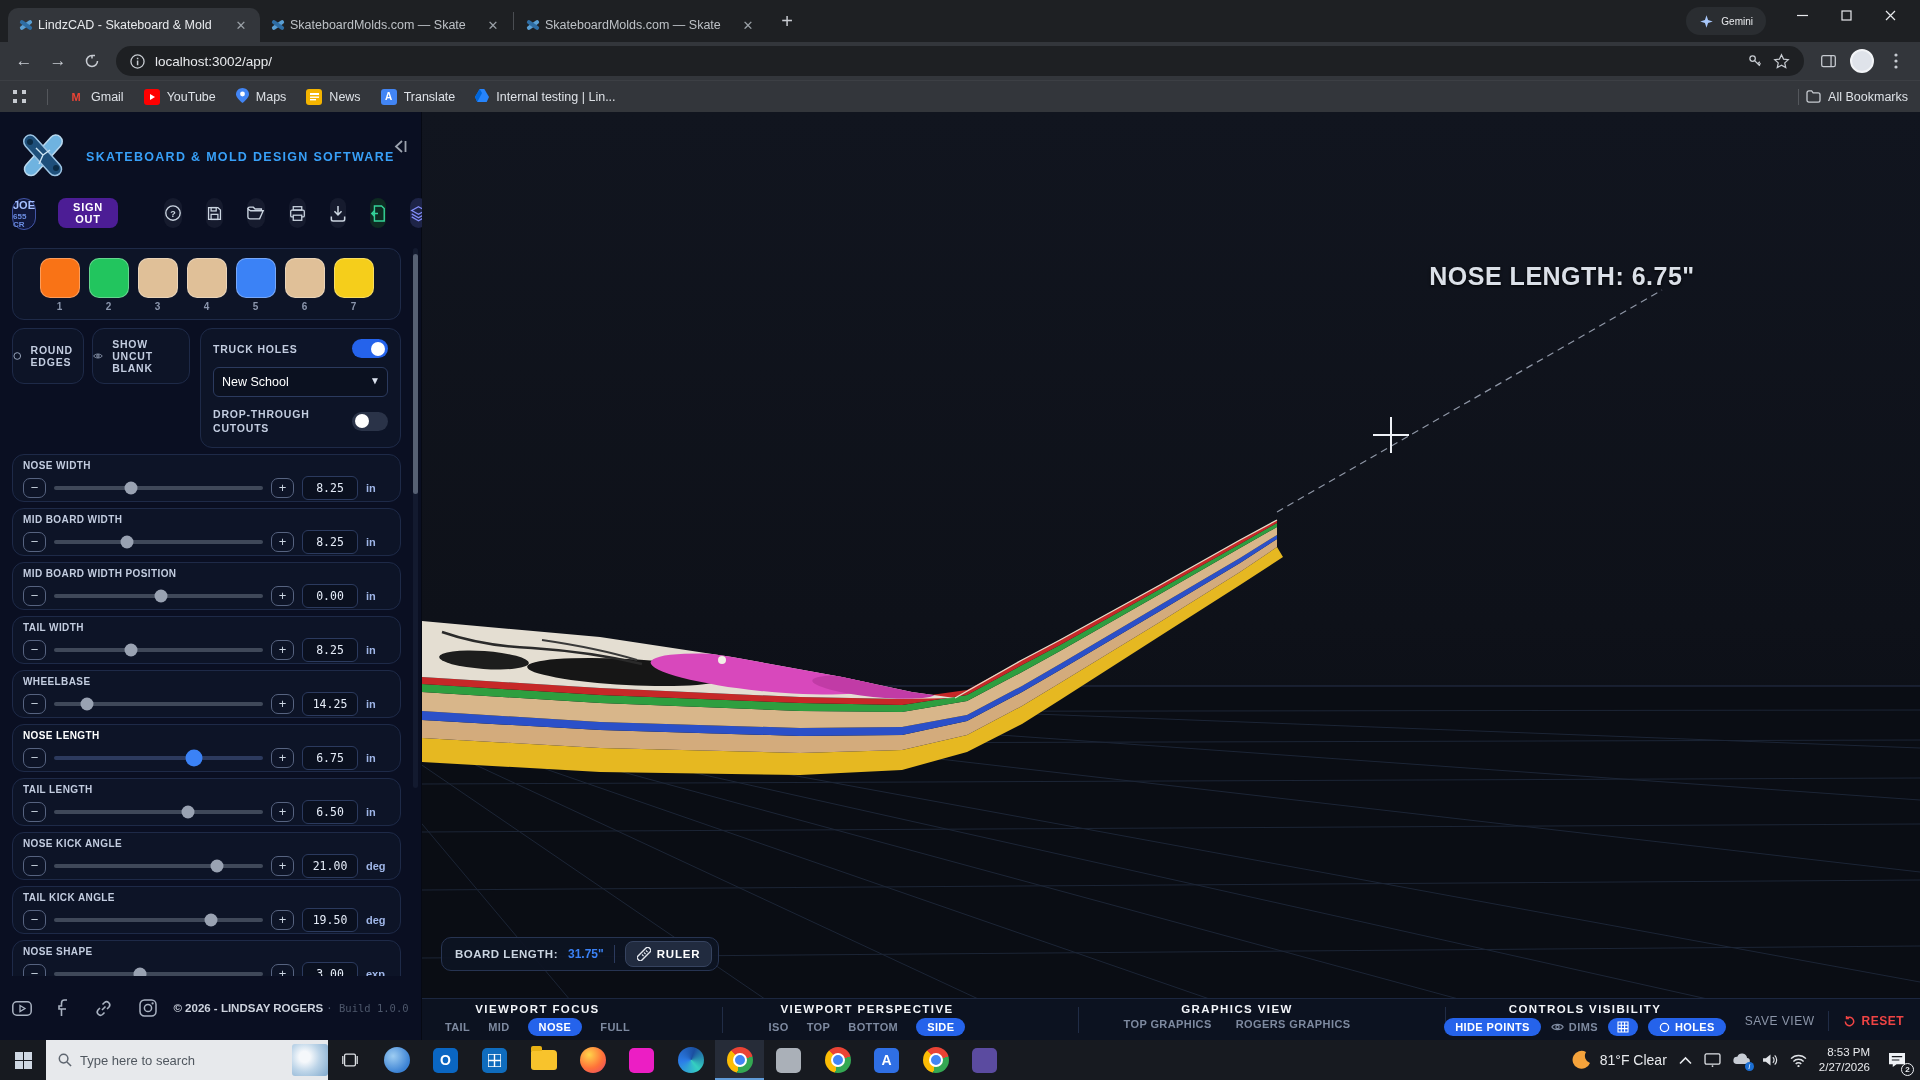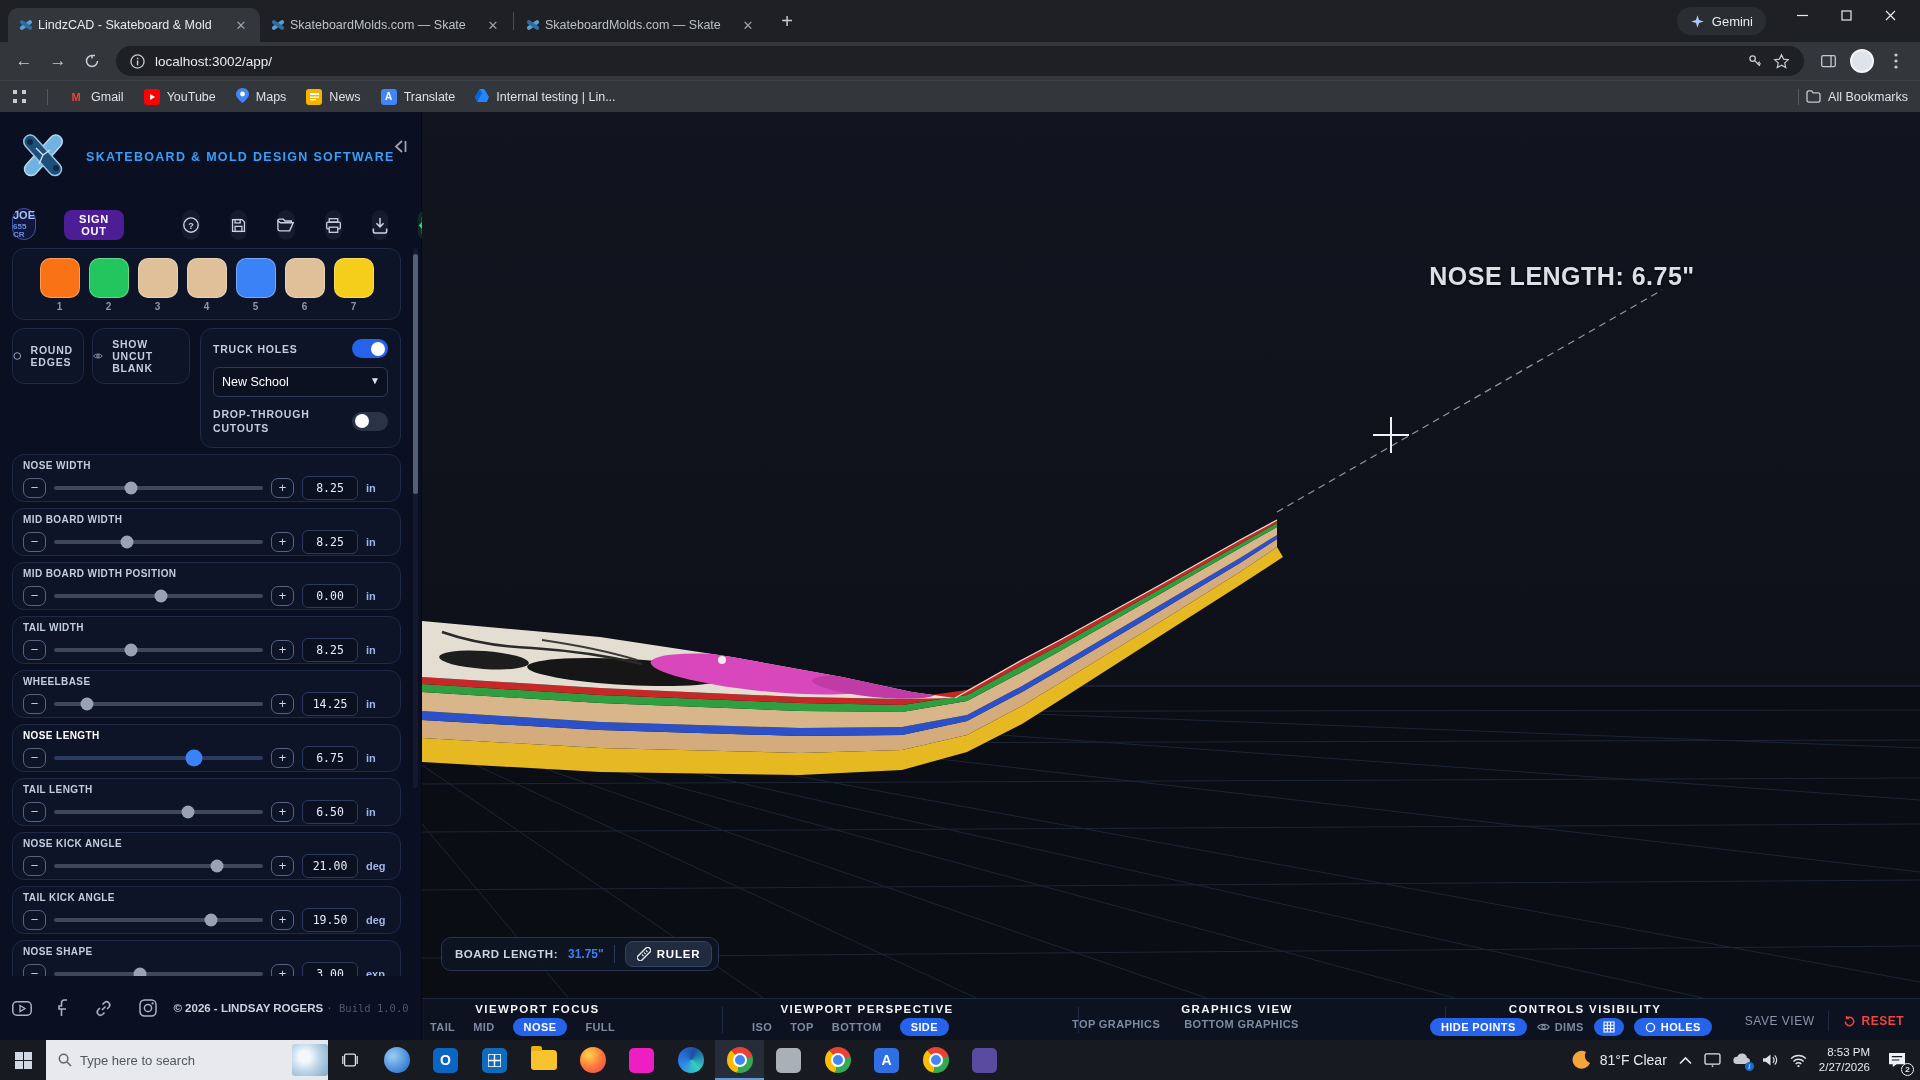--- a/index.html
+++ b/index.html
@@ -8,41 +8,41 @@
 
   
   .tabstrip{height:42px;background:#1e2023;display:flex;align-items:flex-end;padding:0 8px;position:relative}
   .tab{height:34px;width:252px;border-radius:10px 10px 0 0;display:flex;align-items:center;gap:4px;padding:0 10px;cursor:pointer}
   .tab.active{background:#33363b}
   .tab-title{flex:1;color:#bdc1c6;font-size:12.5px;white-space:nowrap;overflow:hidden}
   .tab.active .tab-title{color:#e8eaed}
   .tab-close{color:#9aa0a6;font-size:13px;width:18px;height:18px;border-radius:50%;display:flex;align-items:center;justify-content:center}
   .tab-sep{width:1px;height:18px;background:#4a4d52;align-self:center;margin:0 1px}
   .newtab{color:#c9ccd1;font-size:20px;width:28px;height:28px;display:flex;align-items:center;justify-content:center;align-self:center;margin-left:6px}
-  .gemini-pill{margin-left:auto;align-self:center;height:28px;background:#2a2d31;border-radius:14px;display:flex;align-items:center;gap:7px;padding:0 13px;color:#e8eaed;font-size:13px}
+  .gemini-pill{margin-left:auto;align-self:center;height:28px;background:#2a2d31;border-radius:14px;display:flex;align-items:center;gap:7px;padding:0 13px;color:#e8eaed;font-size:10px}
   .win-controls{display:flex;align-self:flex-start;margin-left:14px}
   .win-btn{width:44px;height:30px;display:flex;align-items:center;justify-content:center;color:#e8eaed}
   .toolbar{height:38px;background:#33363b;display:flex;align-items:center;padding:0 8px;gap:2px}
   .nav-btn{width:32px;height:32px;border-radius:50%;display:flex;align-items:center;justify-content:center;color:#c7cbd1;font-size:17px}
   .url-pill{flex:1;height:30px;margin:0 6px;background:#1e2023;border-radius:15px;display:flex;align-items:center;gap:10px;padding:0 14px}
   .url-text{color:#e8eaed;font-size:13.5px;flex:1}
   .bookmarks{height:32px;background:#33363b;display:flex;align-items:center;gap:20px;padding:0 12px;font-size:12.5px;color:#dde1e6;border-top:1px solid #3c3f44}
   .bm{display:flex;align-items:center;gap:7px}
   .bm-div{width:1px;height:16px;background:#54575c}
   .fav{width:16px;height:16px;border-radius:3px;display:flex;align-items:center;justify-content:center;font-size:11px;font-weight:bold;color:#fff}
   .allbm{margin-left:auto;display:flex;align-items:center;gap:7px}
 
   
   .app{display:flex;height:928px}
   .sidebar{width:422px;background:#0a0f22;display:flex;flex-direction:column;position:relative;border-right:1px solid #060913}
   .sb-header{height:86px;display:flex;align-items:center;padding:0 12px;gap:12px;position:relative}
   .sb-title{font-size:29px;font-weight:800;color:#fff;letter-spacing:.5px;text-shadow:0 2px 3px #000}
   .sb-sub{font-size:12.5px;font-weight:bold;color:#38a0f8;letter-spacing:1.3px;margin-top:3px}
   .collapse-btn{position:absolute;right:12px;top:26px;color:#9ca3af}
-  .sb-actions{height:42px;display:flex;align-items:flex-end;padding:0 12px;gap:28px}
+  .sb-actions{height:42px;display:flex;align-items:flex-start;padding:0 12px;gap:22px}
   .joe-pill{width:66px;height:32px;border:1px solid #4356a8;background:#10173a;border-radius:16px;display:flex;flex-direction:column;align-items:center;justify-content:center;line-height:1}
   .joe-name{color:#a5c0ff;font-size:11px;font-weight:bold}
   .joe-cr{color:#6b8ce0;font-size:8px;font-weight:bold;margin-top:2px}
   .signout{height:30px;background:#4c1d95;border:none;border-radius:8px;color:#fff;font-size:11px;font-weight:bold;letter-spacing:.8px;padding:0 15px;font-family:inherit}
   .icon-btn{width:32px;height:30px;background:#161b2e;border-radius:9px;display:flex;align-items:center;justify-content:center;margin-left:2px}
   .icon-btn.green{background:#0e2b22}
   .icon-btn.indigo{background:#1e2447}
   .sb-scroll{flex:1;overflow:hidden;padding:8px 20px 0 12px;position:relative}
   .card{background:#0d1427;border:1px solid #1e2a48;border-radius:12px}
   .swatch-card{height:72px;display:flex;align-items:center;justify-content:center;gap:9px;padding-top:2px}
@@ -87,21 +87,21 @@
   .scene{position:absolute;left:0;top:0}
   .annotation{position:absolute;left:985px;top:150px;width:310px;text-align:center;color:#dbe0e8;font-size:25px;font-weight:bold;letter-spacing:.5px;text-shadow:0 1px 3px #000}
   .board-chip{position:absolute;left:19px;top:825px;height:34px;display:flex;align-items:center;gap:10px;padding:0 6px 0 13px;background:rgba(13,19,35,.92);border:1px solid #273452;border-radius:10px}
   .bl-label{font-size:11.5px;font-weight:bold;color:#cbd5e1;letter-spacing:.5px}
   .bl-value{font-size:12px;font-weight:bold;color:#3b82f6}
   .chip-div{width:1px;height:18px;background:#2b3a5e}
   .ruler-btn{height:26px;background:#212b3f;border:1px solid #36435f;border-radius:8px;color:#fff;font-size:11.5px;font-weight:bold;letter-spacing:.8px;display:flex;align-items:center;gap:6px;padding:0 11px;font-family:inherit}
   .viewbar{position:absolute;left:0;right:0;bottom:0;height:42px;background:#0c1220;border-top:1px solid #1c2740}
   .vb-group{position:absolute;top:4px}
   .vb-title{font-size:11.5px;font-weight:bold;color:#f3f5f9;letter-spacing:1.4px;text-align:center}
-  .vb-opts{display:flex;gap:18px;align-items:center;margin-top:3px}
+  .vb-opts{display:flex;gap:18px;justify-content:center;align-items:center;margin-top:3px}
   .vb-opt{font-size:11px;font-weight:bold;color:#7e8aa0;letter-spacing:.4px;display:flex;align-items:center;gap:5px}
   .vb-pill{background:#2563eb;color:#fff;padding:3px 11px;border-radius:999px}
   .vb-div{position:absolute;top:8px;width:1px;height:26px;background:#202c46}
   .vb-actions{position:absolute;right:16px;top:12px;display:flex;align-items:center;gap:14px}
   .saveview{font-size:12px;font-weight:normal;color:#8b95a8;letter-spacing:.5px}
   .resetbtn{display:flex;align-items:center;gap:5px;font-size:12px;font-weight:bold;color:#ef4444;letter-spacing:.5px}
 
   
   .taskbar{height:40px;background:#171a20;display:flex;align-items:center;position:relative}
   .tb-start{width:46px;height:40px;display:flex;align-items:center;justify-content:center}
@@ -673,21 +673,21 @@
             <span class="vb-opt">TOP</span>
             <span class="vb-opt">BOTTOM</span>
             <span class="vb-opt vb-pill">SIDE</span>
           </div>
         </div>
         <div class="vb-div" style="left:656px"></div>
         <div class="vb-group" style="left:650px;width:330px">
           <div class="vb-title">GRAPHICS VIEW</div>
           <div class="vb-opts" style="gap:24px">
             <span class="vb-opt">TOP GRAPHICS</span>
-            <span class="vb-opt">BOTTOM GRAPHICS</span>
+            <span class="vb-opt">ROGERS GRAPHICS</span>
           </div>
         </div>
         <div class="vb-div" style="left:1023px"></div>
         <div class="vb-group" style="left:1008px;width:310px">
           <div class="vb-title">CONTROLS VISIBILITY</div>
           <div class="vb-opts" style="gap:10px">
             <span class="vb-opt vb-pill">HIDE POINTS</span>
             <span class="vb-opt">
               <svg width="13" height="10" viewBox="0 0 16 12">
                   <path d="M1 6 C3.5 1.8 12.5 1.8 15 6 C12.5 10.2 3.5 10.2 1 6 Z" fill="none" stroke="#7e8aa0" stroke-width="1.4"></path>

